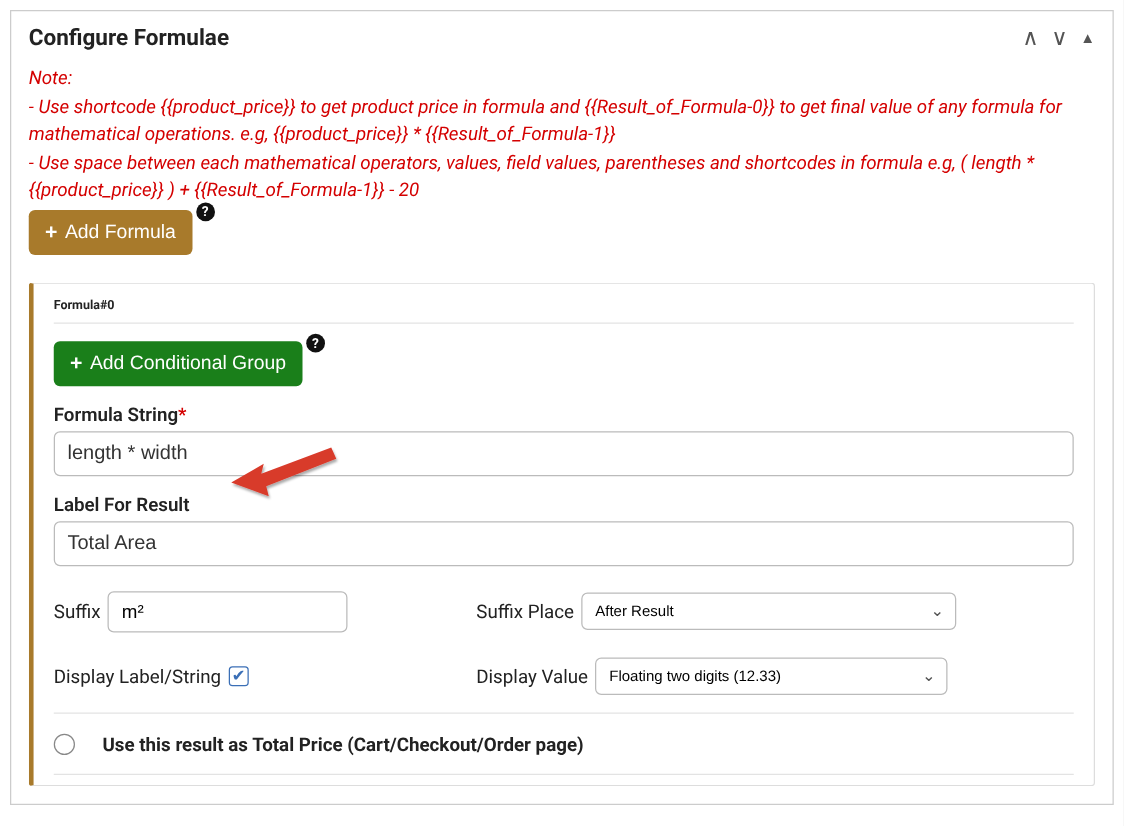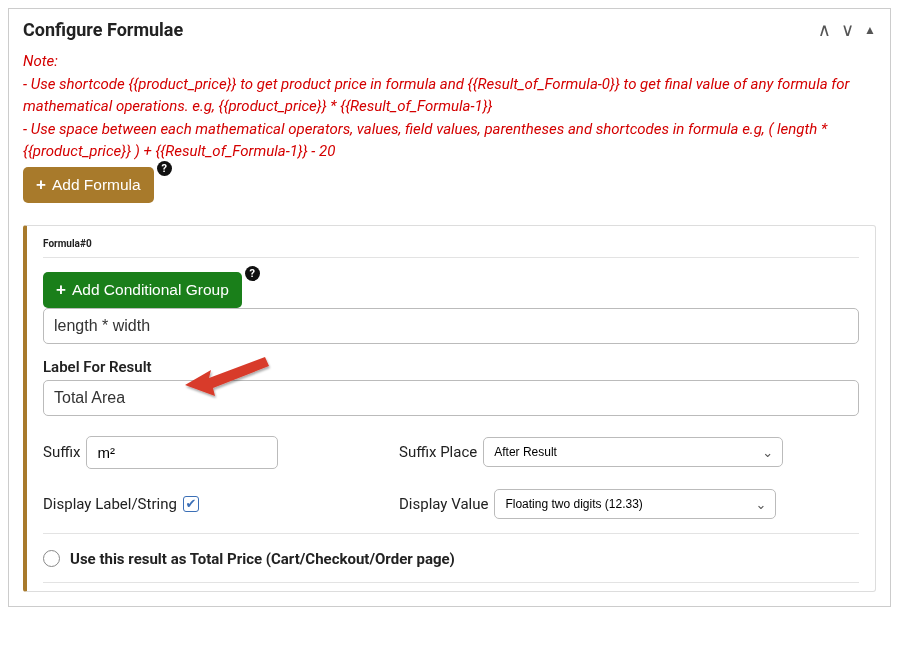--- a/index.html
+++ b/index.html
@@ -102,21 +102,20 @@
     border: 1px solid #bbb;
     border-radius: 5px;
     padding: 8px 10px;
     font-size: 16px;
     color: #333;
     background: #fff;
   }
   .form-row {
     display: flex;
     align-items: center;
-    gap: 18px;
     margin-top: 20px;
   }
   .form-row .col { display:flex; align-items:center; gap:6px; }
   .form-row label.side { font-size: 15px; font-weight: 400; }
   .short-input {
     width: 192px;
     border: 1px solid #bbb;
     border-radius: 5px;
     padding: 7px 10px;
     font-size: 15px;
@@ -140,21 +139,21 @@
     width: 16px; height: 16px; border: 1.5px solid #3b6fb6;
     border-radius: 3px; display:inline-flex; align-items:center; justify-content:center;
     color: #3b6fb6; font-size: 13px; background:#fff;
   }
   .radio {
     width: 17px; height: 17px; border: 1.5px solid #888;
     border-radius: 50%; display:inline-block; background:#fff;
     flex-shrink:0;
   }
   .total-row {
-    display:flex; align-items:center; gap:10px;
+    display:flex; align-items:center; gap:22px;
     margin: 16px 0 6px 0;
   }
   .total-row .tlabel { font-weight: 700; font-size: 15px; }
   .arrow {
     position: absolute;
     left: 156px; top: 124px;
     pointer-events: none;
   }
   .plus { font-weight:700; font-size:17px; }
 </style>
@@ -193,20 +192,23 @@
       <hr class="sep">
 
       <div class="row-inline">
         <button class="btn-green">
           <span class="plus">+</span>
           <span>Add Conditional Group</span>
         </button>
         <span class="help-dot">?</span>
       </div>
 
+      <label class="lbl">
+        <span>Formula String</span><span class="req">*</span>
+      </label>
       <input class="txt" type="text" value="length * width" style="">
 
       <label class="lbl">Label For Result</label>
       <input class="txt" type="text" value="Total Area" style="">
 
       <div class="form-row">
         <div class="col" style="flex:0 0 300px;">
           <label class="side">Suffix</label>
           <input class="short-input" type="text" value="m²" style="">
         </div>

